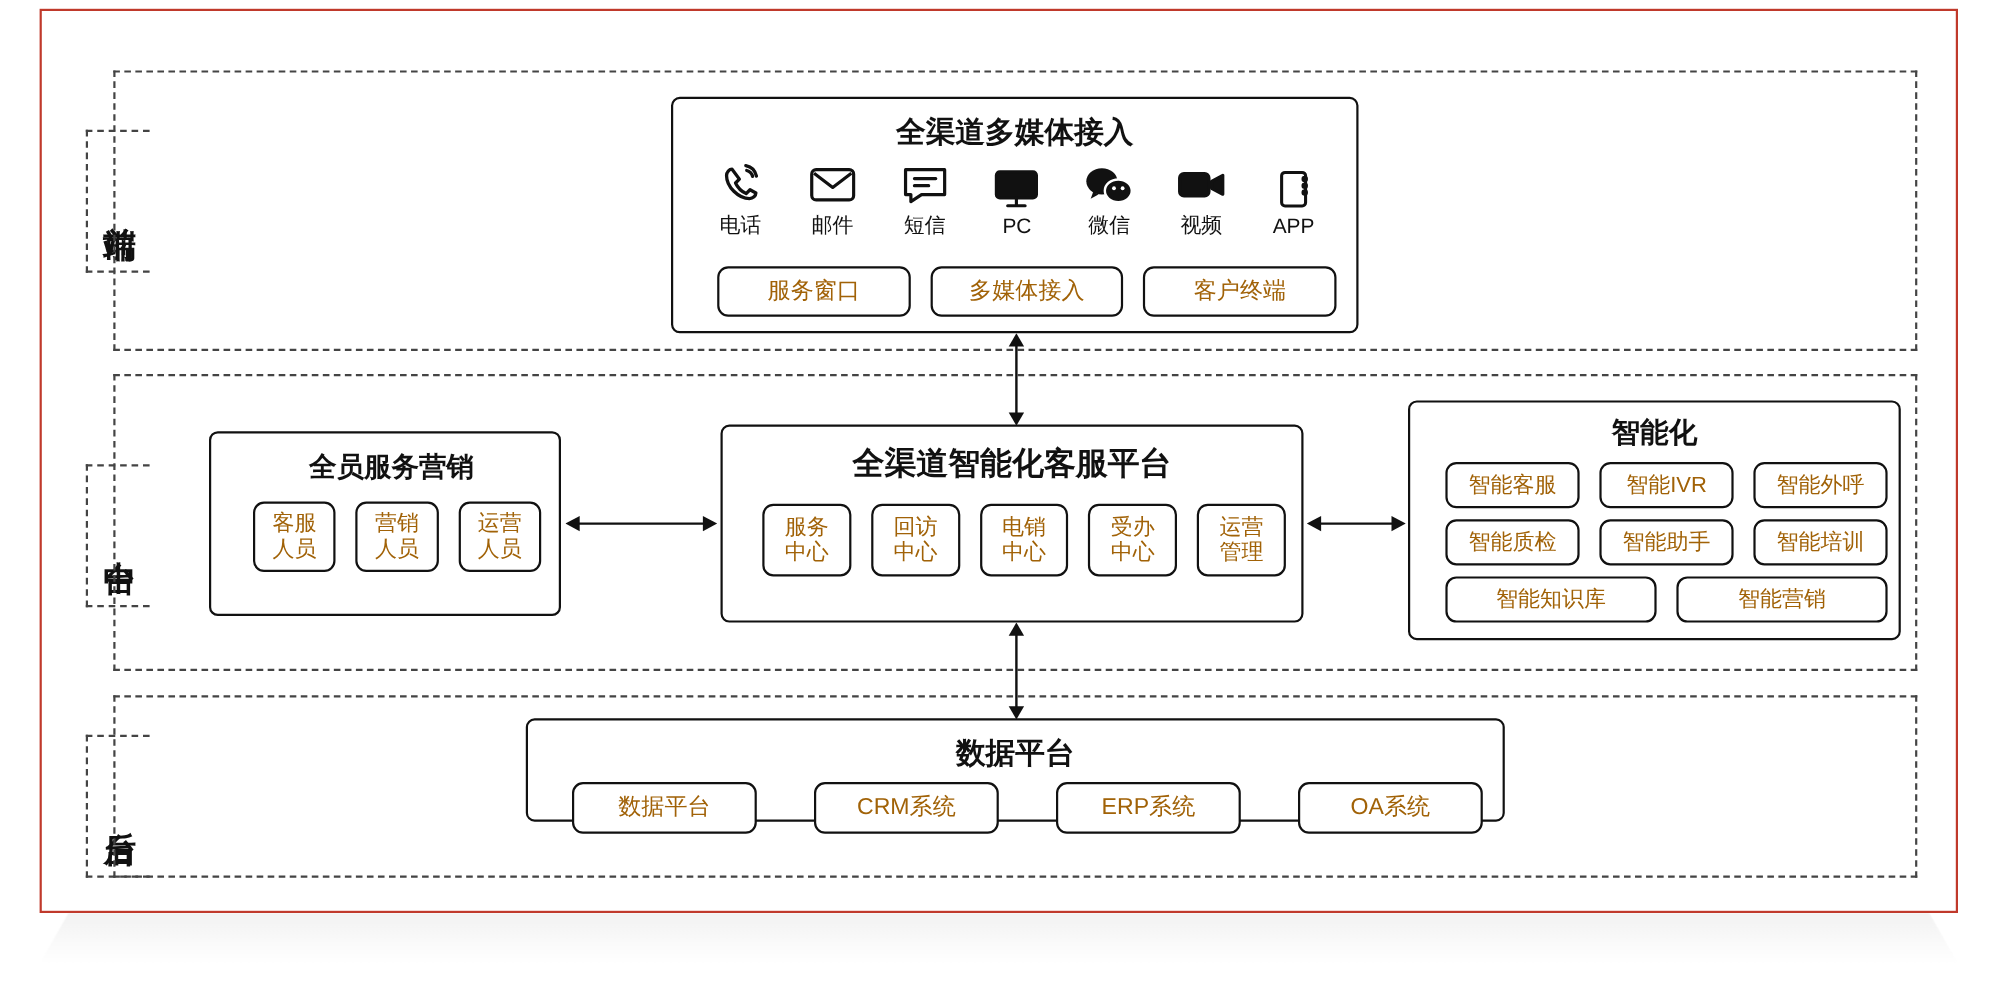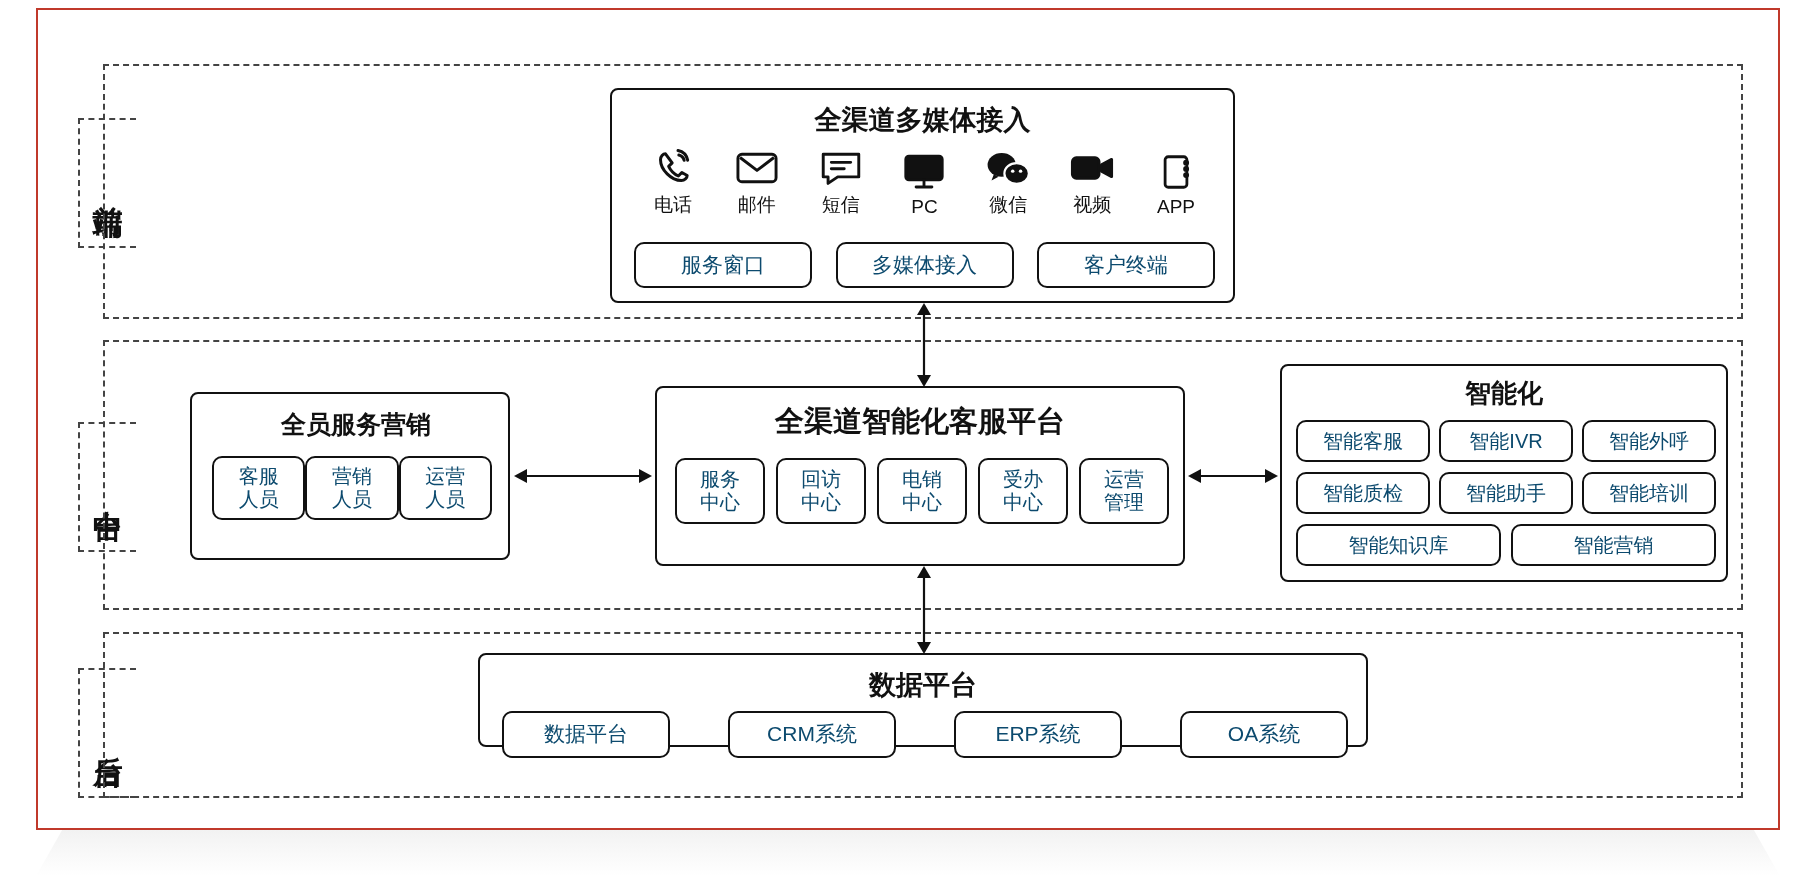--- a/index.html
+++ b/index.html
@@ -73,23 +73,24 @@
     color: #111;
   }
   .pill {
     border: 2px solid #111;
     border-radius: 10px;
     box-sizing: border-box;
     display: flex;
     align-items: center;
     justify-content: center;
     text-align: center;
-    color: #0c4a6e;
+    color: #a16207;
     background: #fff;
     line-height: 1.15;
+    margin-left: 18px;
   }
 
   
   #frontCard { left: 610px; top: 88px; width: 625px; height: 215px; }
   #frontCard .card-title { font-size: 27px; margin-top: 12px; }
   .channel-row {
     position: absolute;
     left: 24px; top: 56px;
     width: 577px;
     display: flex;

